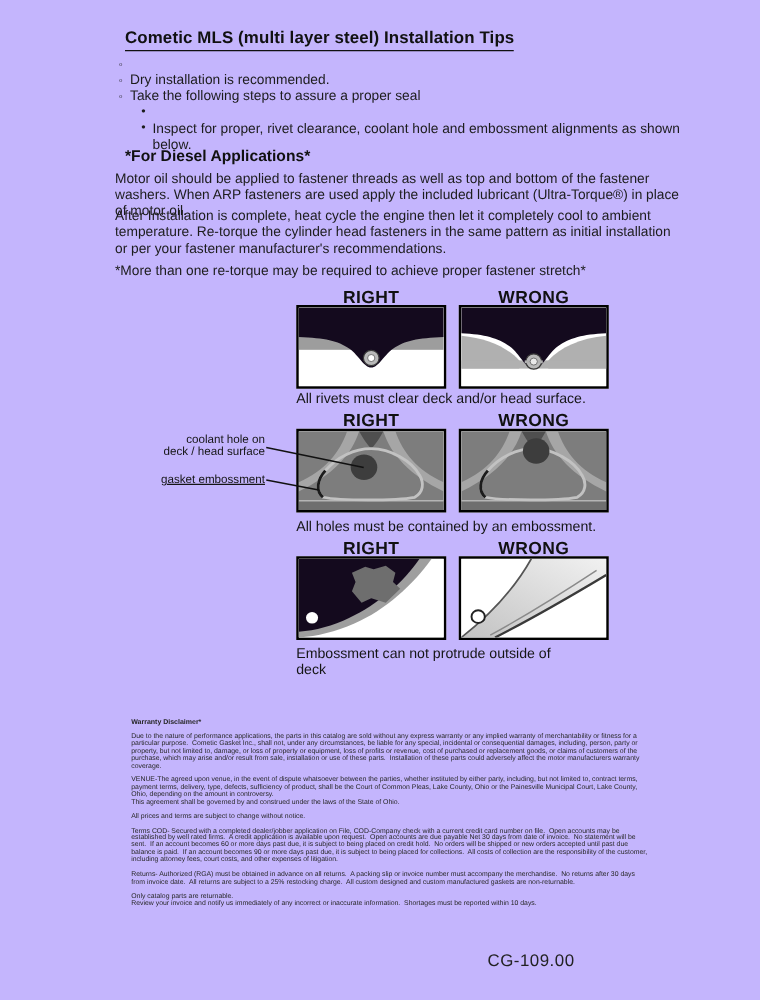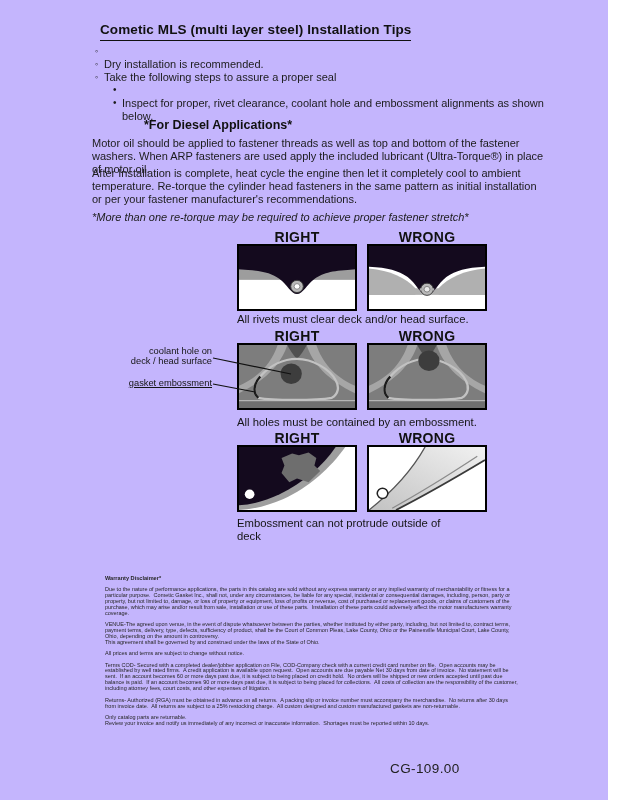--- a/index.html
+++ b/index.html
@@ -17,25 +17,25 @@
 
   
   .bullets { left:95px; top:45px; width:470px; font-size:11px; line-height:12.9px; }
   .b-row { display:flex; }
   .b-marker { width:9px; flex:0 0 9px; font-size:9px; line-height:12.9px; }
   .sb { padding-left:18px; }
   .sb .b-marker { font-size:10px; }
   .b-text { white-space:pre-wrap; }
 
   
-  .diesel-head { left:100px; top:118px; font-size:12.5px; font-weight:bold; color:#111;margin-left:44px; }
+  .diesel-head { left:100px; top:118px; font-size:12.5px; font-weight:bold; color:#111; }
   .para { left:92px; width:462px; font-size:11px; line-height:13.2px; white-space:pre-wrap; }
   .p1 { top:137px; }
   .p2 { top:167px; width:450px; }
-  .p3 { top:211px;font-style:italic; }
+  .p3 { top:211px; }
 
   
   .fh {
     position:absolute; width:120px; text-align:center; font-size:14px;
     font-weight:600; color:#111; letter-spacing:0.3px;
   }
   .fig-box {
     position:absolute; width:120px; height:67px; border:2px solid #000;
     box-sizing:border-box; background:#fff;
   }

